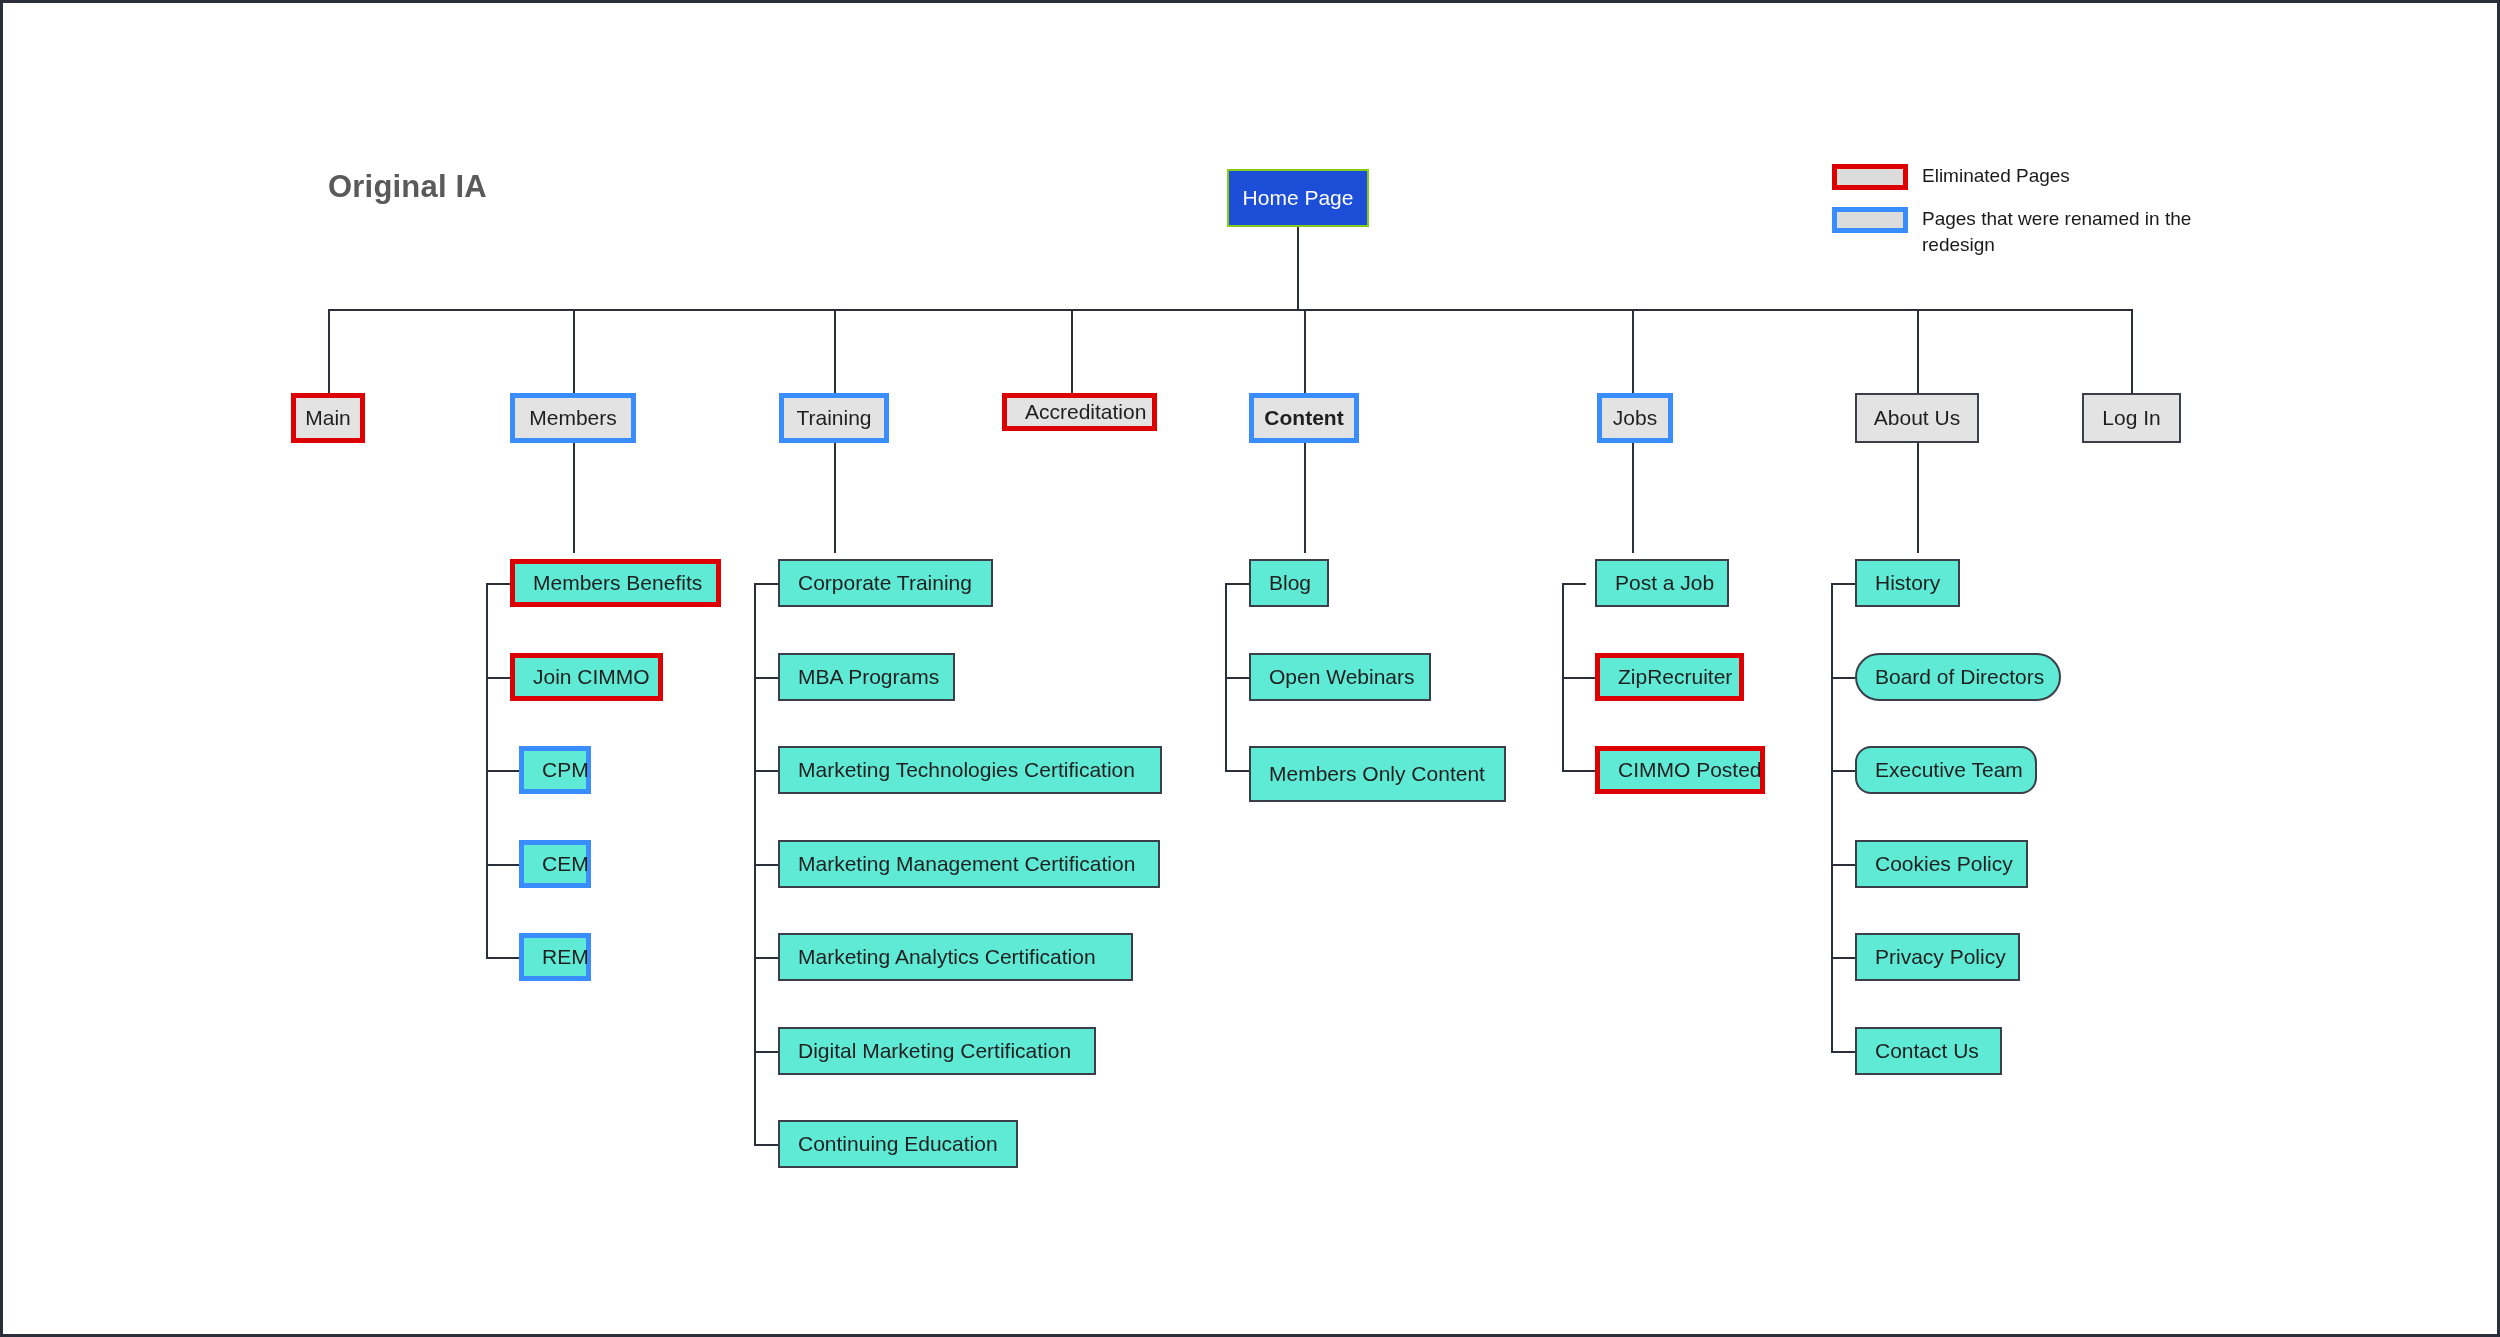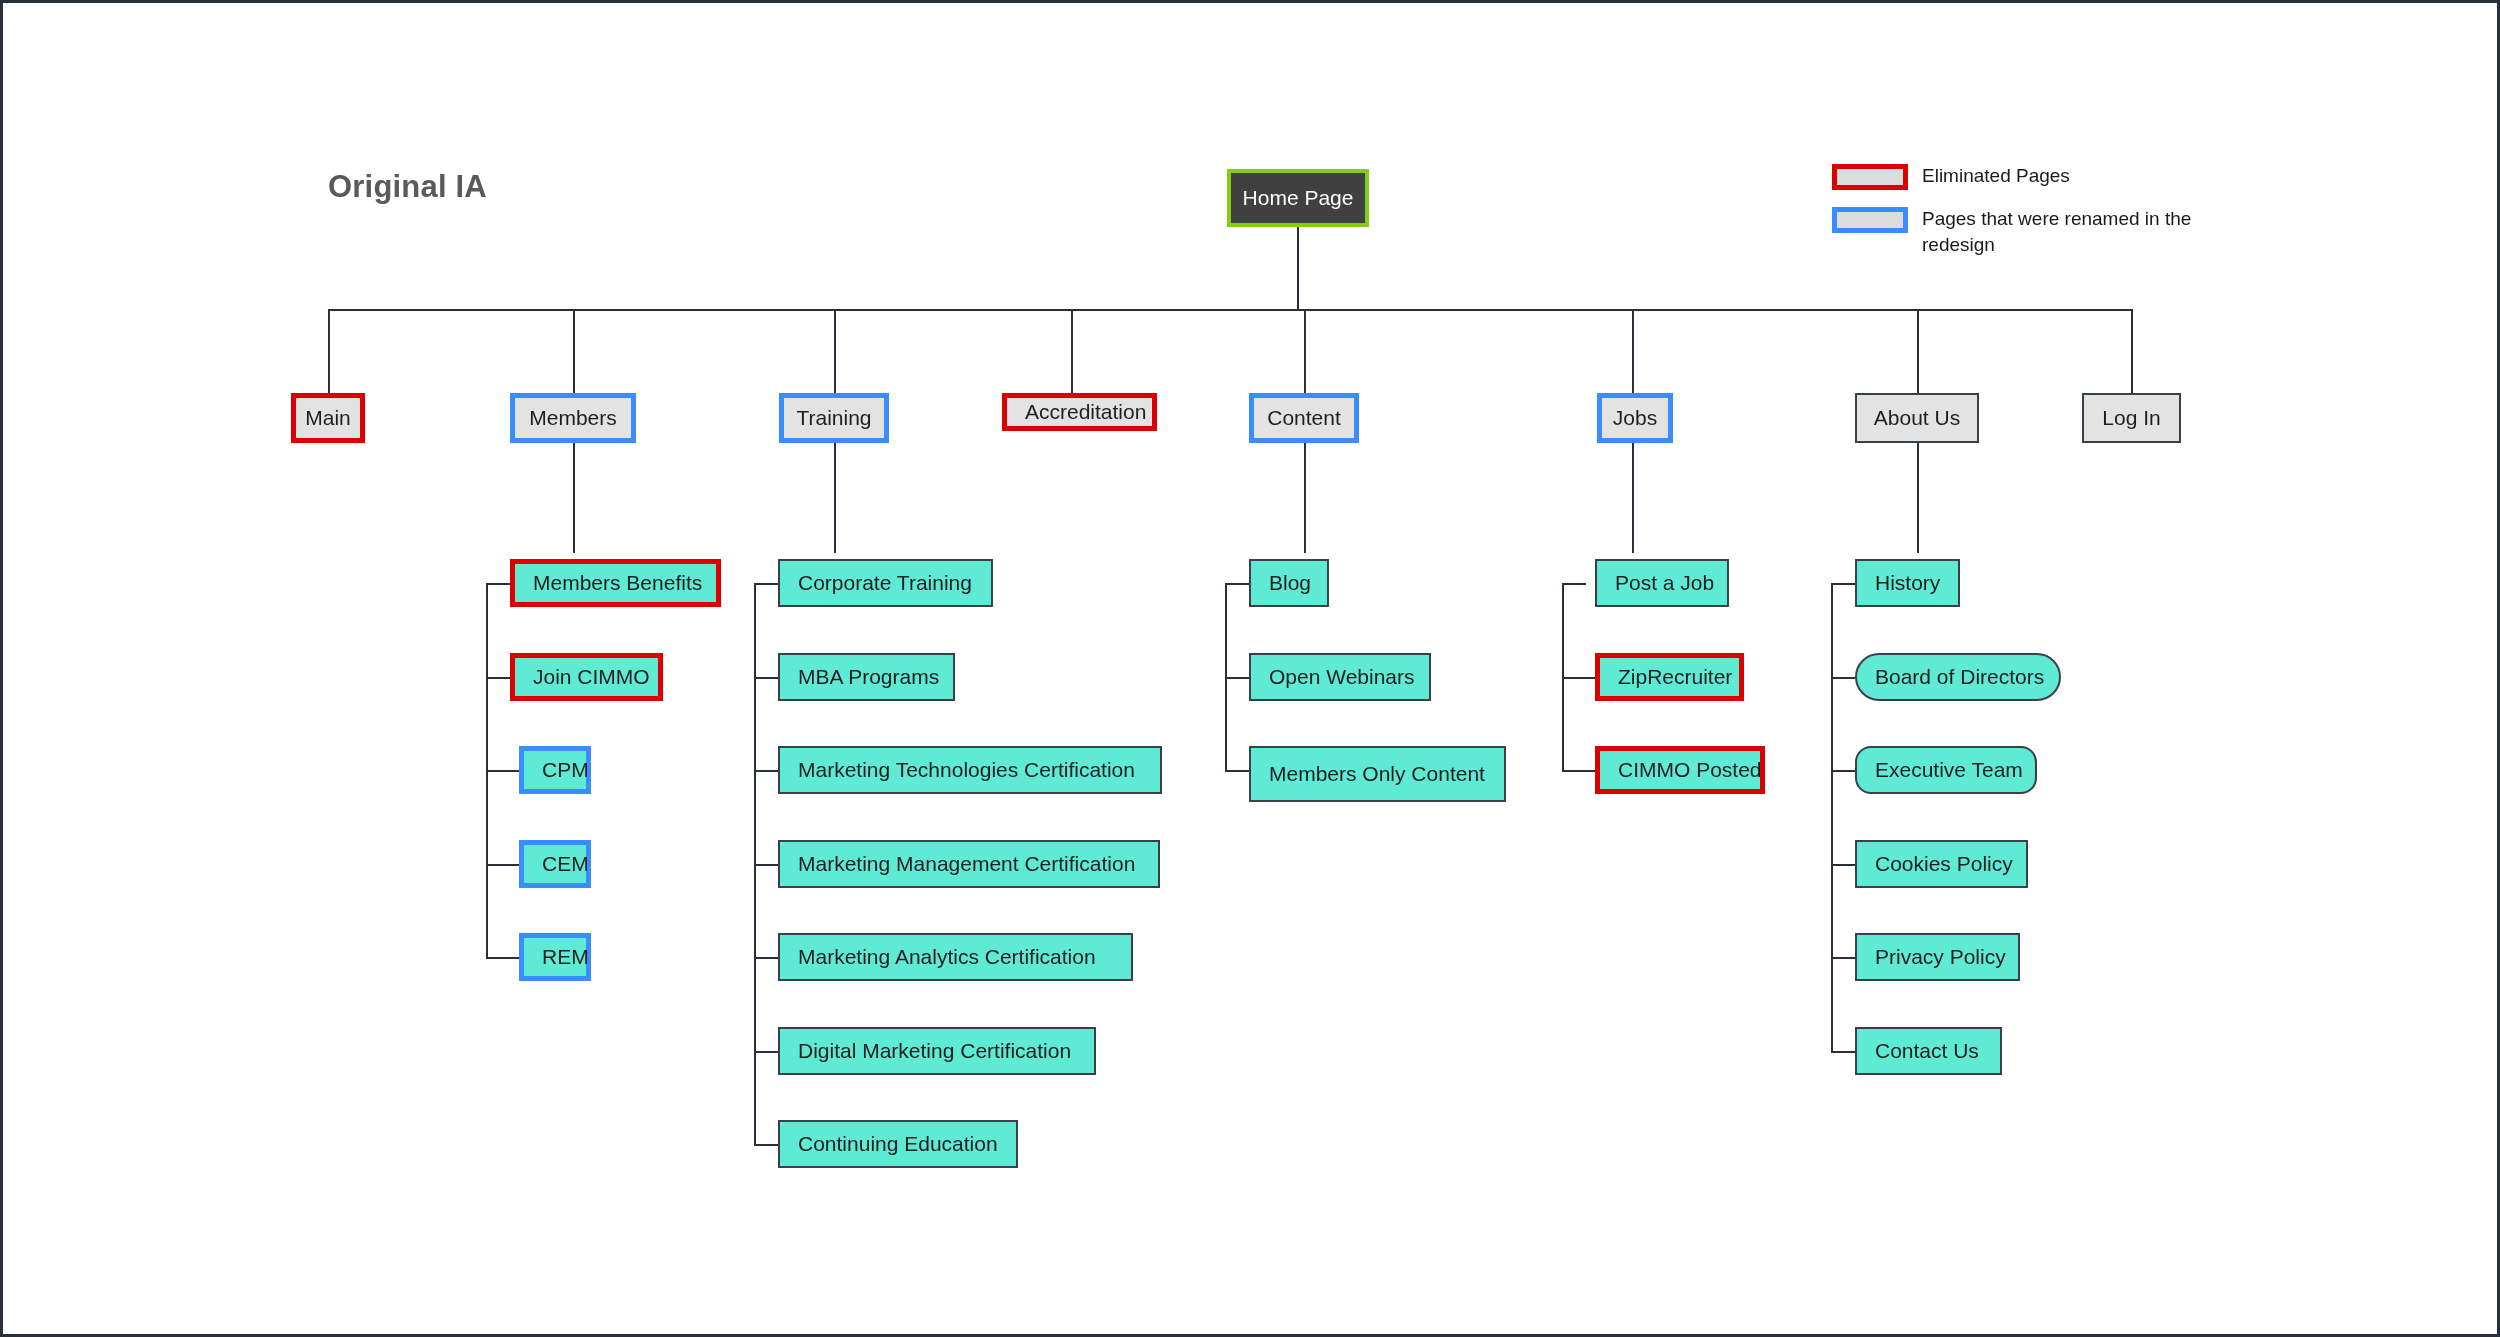--- a/index.html
+++ b/index.html
@@ -80,22 +80,22 @@
     border: 2px solid #3a3f4a;
     color: #1f1f1f;
     font-size: 21px;
     white-space: nowrap;
   }
   .node .node-label {
     padding: 0 18px;
   }
   
   .node.root {
-    background: #404040;
-    border: 4px solid #84cc16;
+    background: #1d4ed8;
+    border: 2px solid #84cc16;
     color: #ffffff;
   }
   
   .node.child {
     background: #5eead4;
   }
   
   .node.eliminated {
     border: 5px solid #dd0000;
   }
@@ -182,21 +182,21 @@
   </div>
   <div class="node renamed" style="left:507px; top:390px; width:126px; height:50px; justify-content:center;">
     <span class="node-label">Members</span>
   </div>
   <div class="node renamed" style="left:776px; top:390px; width:110px; height:50px; justify-content:center;">
     <span class="node-label">Training</span>
   </div>
   <div class="node eliminated" style="left:991px; top:390px; width:155px; height:38px; justify-content:flex-start;margin-left:8px;">
     <span class="node-label">Accreditation</span>
   </div>
-  <div class="node renamed" style="left:1246px; top:390px; width:110px; height:50px; justify-content:center;">
+  <div class="node renamed" style="left:1246px; top:390px; width:110px; height:50px; justify-content:center;font-weight:bold;">
     <span class="node-label">Content</span>
   </div>
   <div class="node renamed" style="left:1594px; top:390px; width:76px; height:50px; justify-content:center;">
     <span class="node-label">Jobs</span>
   </div>
   <div class="node" style="left:1852px; top:390px; width:124px; height:50px; justify-content:center;">
     <span class="node-label">About Us</span>
   </div>
   <div class="node" style="left:2079px; top:390px; width:99px; height:50px; justify-content:center;">
     <span class="node-label">Log In</span>

